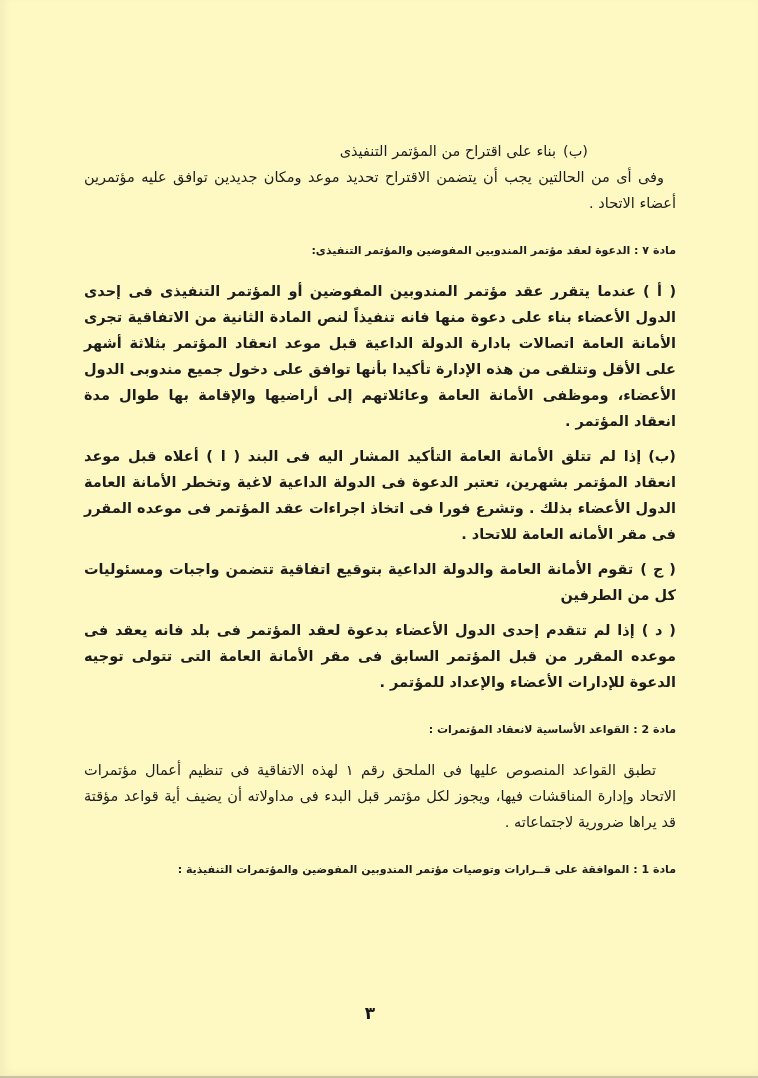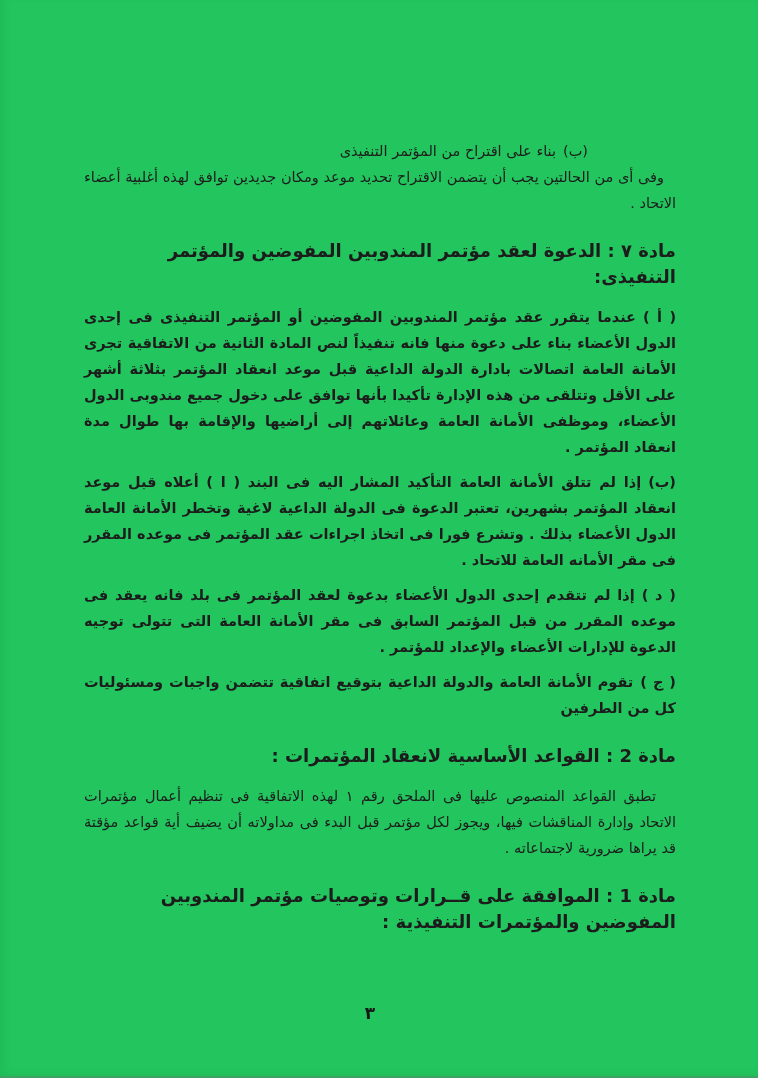--- a/index.html
+++ b/index.html
@@ -12,21 +12,21 @@
     position: relative;
     background: #fcfcfa;
     overflow: hidden;
     font-family: "DejaVu Sans", sans-serif;
     color: #1c1c1c;
     direction: rtl;
   }
   .scan-page {
     position: absolute;
     inset: 0;
-    background: #22c55e;
+    background: #fef9c3;
     box-shadow: inset 4px -4px 10px rgba(0,0,0,0.05), inset 0 -2px 0 rgba(120,120,115,0.35);
   }
   .content {
     position: absolute;
     top: 138px;
     right: 82px;
     left: 84px;
     font-size: 14.5px;
     line-height: 26px;
     text-align: justify;
@@ -37,21 +37,21 @@
   }
   .intro-item {
     padding-right: 88px;
     text-align: right;
   }
   .intro-para {
     text-indent: 12px;
   }
   .article-heading {
     font-weight: bold;
-    font-size: 18px;
+    font-size: 11px;
     margin-top: 22px;
     margin-bottom: 14px;
     text-align: right;
   }
   .list-item {
     margin-bottom: 9px;
     font-weight: bold;
   }
   .item-marker {
     margin-left: 7px;
@@ -75,31 +75,31 @@
   }
 </style>
 </head>
 <body>
 
 <div class="scan-page">
 
   <div class="content">
 
     <p class="intro-item"><span class="item-marker">(ب)</span><span>بناء على اقتراح من المؤتمر التنفيذى</span></p>
-    <p class="intro-para">وفى أى من الحالتين يجب أن يتضمن الاقتراح تحديد موعد ومكان جديدين توافق لهذه أغلبية أعضاء الاتحاد .</p>
+    <p class="intro-para">وفى أى من الحالتين يجب أن يتضمن الاقتراح تحديد موعد ومكان جديدين توافق عليه مؤتمرين أعضاء الاتحاد .</p>
 
     <h2 class="article-heading">مادة ٧ : الدعوة لعقد مؤتمر المندوبين المفوضين والمؤتمر التنفيذى:</h2>
 
     <p class="list-item"><span class="item-marker">( أ )</span><span>عندما يتقرر عقد مؤتمر المندوبين المفوضين أو المؤتمر التنفيذى فى إحدى الدول الأعضاء بناء على دعوة منها فانه تنفيذاً لنص المادة الثانية من الاتفاقية تجرى الأمانة العامة اتصالات بادارة الدولة الداعية قبل موعد انعقاد المؤتمر بثلاثة أشهر على الأقل وتتلقى من هذه الإدارة تأكيدا بأنها توافق على دخول جميع مندوبى الدول الأعضاء، وموظفى الأمانة العامة وعائلاتهم إلى أراضيها والإقامة بها طوال مدة انعقاد المؤتمر .</span></p>
 
     <p class="list-item"><span class="item-marker">(ب)</span><span>إذا لم تتلق الأمانة العامة التأكيد المشار اليه فى البند ( ا ) أعلاه قبل موعد انعقاد المؤتمر بشهرين، تعتبر الدعوة فى الدولة الداعية لاغية وتخطر الأمانة العامة الدول الأعضاء بذلك . وتشرع فورا فى اتخاذ اجراءات عقد المؤتمر فى موعده المقرر فى مقر الأمانه العامة للاتحاد .</span></p>
 
+    <p class="list-item"><span class="item-marker">( ج )</span><span>تقوم الأمانة العامة والدولة الداعية بتوقيع اتفاقية تتضمن واجبات ومسئوليات كل من الطرفين</span></p>
+
     <p class="list-item"><span class="item-marker">( د )</span><span>إذا لم تتقدم إحدى الدول الأعضاء بدعوة لعقد المؤتمر فى بلد فانه يعقد فى موعده المقرر من قبل المؤتمر السابق فى مقر الأمانة العامة التى تتولى توجيه الدعوة للإدارات الأعضاء والإعداد للمؤتمر .</span></p>
-
-    <p class="list-item"><span class="item-marker">( ج )</span><span>تقوم الأمانة العامة والدولة الداعية بتوقيع اتفاقية تتضمن واجبات ومسئوليات كل من الطرفين</span></p>
 
     <h2 class="article-heading">مادة 2 : القواعد الأساسية لانعقاد المؤتمرات :</h2>
     <p class="body-para">تطبق القواعد المنصوص عليها فى الملحق رقم ١ لهذه الاتفاقية فى تنظيم أعمال مؤتمرات الاتحاد وإدارة المناقشات فيها، ويجوز لكل مؤتمر قبل البدء فى مداولاته أن يضيف أية قواعد مؤقتة قد يراها ضرورية لاجتماعاته .</p>
 
     <h2 class="article-heading">مادة 1 : الموافقة على قــرارات وتوصيات مؤتمر المندوبين المفوضين والمؤتمرات التنفيذية :</h2>
 
   </div>
 
   <div class="page-number">٣</div>
 

